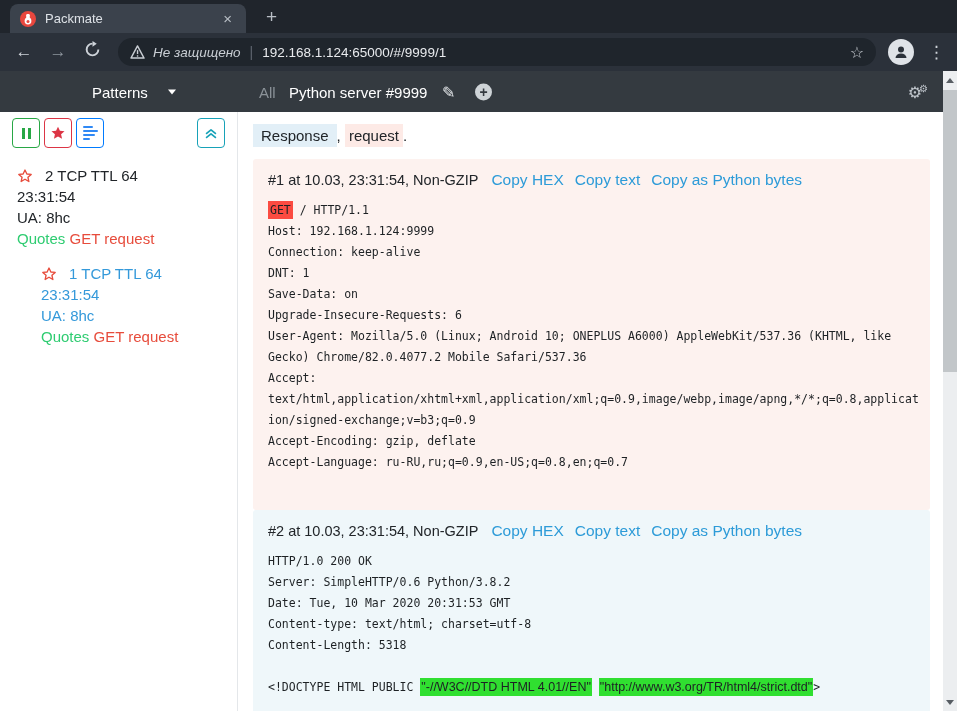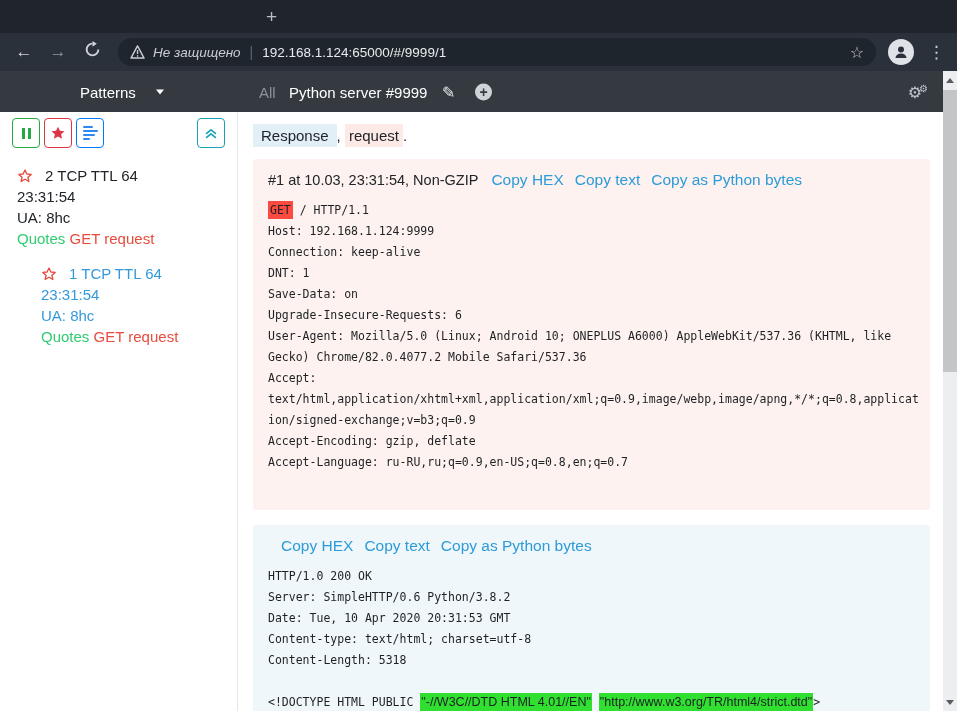--- a/index.html
+++ b/index.html
@@ -26,21 +26,21 @@
   .url-sep { color:#5f6670; margin:0 9px; font-size:14px; }
   .url-text { color:#e8eaed; font-size:13.5px; flex:1; }
   .bookmark-star { color:#c6cbd1; font-size:16px; }
   .avatar { width:26px; height:26px; border-radius:50%; background:#dfe3e8; display:flex;
             align-items:center; justify-content:center; }
   .menu-dots { color:#ced3d9; font-size:17px; margin-left:14px; letter-spacing:0; }
 
   
   .app-toolbar { position:relative; height:41px; background:#343a40; color:#fff; }
   .tbi { position:absolute; top:50%; transform:translateY(-50%); font-size:15px; white-space:nowrap; }
-  .tb-patterns { left:80px; display:flex; align-items:center; gap:20px;justify-content:center; }
+  .tb-patterns { left:92px; display:flex; align-items:center; gap:20px;justify-content:center; }
   .caret-down { width:0; height:0; border-left:4px solid transparent; border-right:4px solid transparent;
                 border-top:5px solid #fff; display:inline-block; }
   .tb-all { left:259px; color:#8b9298; }
   .tb-current { left:289px; color:#fff; }
   .tb-pencil { left:442px; font-size:16px; color:#e6e9ec; }
   .tb-plus { left:475px; }
   .plus-circle { width:17px; height:17px; border-radius:50%; background:#ced3d7; color:#343a40;
                  display:flex; align-items:center; justify-content:center; font-size:14px; font-weight:bold; line-height:1; }
   .tb-cogs { right:29px; color:#bfc5cb; font-size:16px; }
   .tb-cogs .cog-small { font-size:10px; vertical-align:6px; margin-left:-3px; }
@@ -71,21 +71,21 @@
   .entry svg { flex:0 0 auto; }
   .tag-green { color:#2ecc71; } .tag-red { color:#e74c3c; }
   .no-results { text-align:center; color:#8d959d; font-size:15px; margin-top:20px; }
 
   
   .content { flex:1; padding:9px 13px 0 15px; overflow:hidden; }
   .intro { font-size:15px; color:#212529; margin:4px 0 12px 0; line-height:22px; }
   .hl-resp { background:#e2eff7; padding:3px 8px; }
   .hl-req  { background:#fdeae6; padding:3px 4px; }
 
-  .packet { border-radius:3px; padding:9px 15px 16px 15px; margin-bottom:15px; }
+  .packet { border-radius:3px; padding:9px 15px 16px 15px; }
   .packet.request  { background:#fdf2ef; }
   .packet.response { background:#eff7fa; }
   .packet-head { display:flex; align-items:baseline; margin:3px 0 11px 0; }
   .packet-title { font-size:14.5px; color:#212529; }
   .packet-actions { margin-left:2px; }
   .packet-actions a { color:#2d9bd8; font-size:15.5px; margin-left:11px; text-decoration:none; cursor:pointer; }
   .packet-body { font-family:"DejaVu Sans Mono", monospace; font-size:11.5px; line-height:21px;
                  white-space:pre; color:#1d2124; }
   .hl-red   { background:#fb4b41; padding:2px 2px; }
   .hl-green { background:#30df30; padding:2px 1px; font-family:"Liberation Sans", sans-serif; font-size:12.5px; }
@@ -96,20 +96,30 @@
   .sb-arrow.up { top:2px; } .sb-arrow.down { bottom:2px; }
   .tri-up { width:0; height:0; border-left:4px solid transparent; border-right:4px solid transparent; border-bottom:5px solid #575d63; }
   .tri-down { width:0; height:0; border-left:4px solid transparent; border-right:4px solid transparent; border-top:5px solid #575d63; }
   .sb-thumb { position:absolute; left:0; width:14px; top:19px; height:282px; background:#c2c6c9; }
 </style>
 </head>
 <body>
 
 <div class="chrome">
   <div class="tabbar">
+    <div class="tab">
+      <svg class="favicon" viewBox="0 0 16 16">
+        <circle cx="8" cy="8" r="8" fill="#e8473e"></circle>
+        <rect x="6.2" y="3" width="3.6" height="5" rx="1.2" fill="#ffffff"></rect>
+        <circle cx="8" cy="10" r="3.4" fill="#ffffff"></circle>
+        <circle cx="8" cy="10.4" r="1.5" fill="#e8473e"></circle>
+      </svg>
+      <span class="tab-title">Packmate</span>
+      <span class="tab-close">×</span>
+    </div>
     <span class="newtab">+</span>
   </div>
   <div class="addressbar">
     <span class="nav-ico">←</span>
     <span class="nav-ico dim">→</span>
     <span class="nav-ico">
       <svg width="17" height="17" viewBox="0 0 16 16">
         <path d="M13.5 8 A5.5 5.5 0 1 1 8 2.5" fill="none" stroke="#ced3d9" stroke-width="1.8"></path>
         <path d="M8 0 L12 2.7 L8 5.4 Z" fill="#ced3d9"></path>
       </svg>
@@ -228,25 +238,26 @@
 <span>text/html,application/xhtml+xml,application/xml;q=0.9,image/webp,image/apng,*/*;q=0.8,applicat</span>
 <span>ion/signed-exchange;v=b3;q=0.9</span>
 <span>Accept-Encoding: gzip, deflate</span>
 <span>Accept-Language: ru-RU,ru;q=0.9,en-US;q=0.8,en;q=0.7</span>
 <span></span>
 </div>
   </section>
 
   <section class="packet response">
     <div class="packet-head">
+      <span class="packet-title">#2 at 10.03, 23:31:54, Non-GZIP</span>
       <span class="packet-actions"><a>Copy HEX</a><a>Copy text</a><a>Copy as Python bytes</a></span>
     </div>
     <div class="packet-body"><span>HTTP/1.0 200 OK</span>
 <span>Server: SimpleHTTP/0.6 Python/3.8.2</span>
-<span>Date: Tue, 10 Apr 2020 20:31:53 GMT</span>
+<span>Date: Tue, 10 Mar 2020 20:31:53 GMT</span>
 <span>Content-type: text/html; charset=utf-8</span>
 <span>Content-Length: 5318</span>
 <span></span>
 <span>&lt;!DOCTYPE HTML PUBLIC </span><span class="hl-green">"-//W3C//DTD HTML 4.01//EN"</span><span> </span><span class="hl-green">"http://www.w3.org/TR/html4/strict.dtd"</span><span>&gt;</span>
 
 </div>
   </section>
 </div>
   </main>
 </div>

